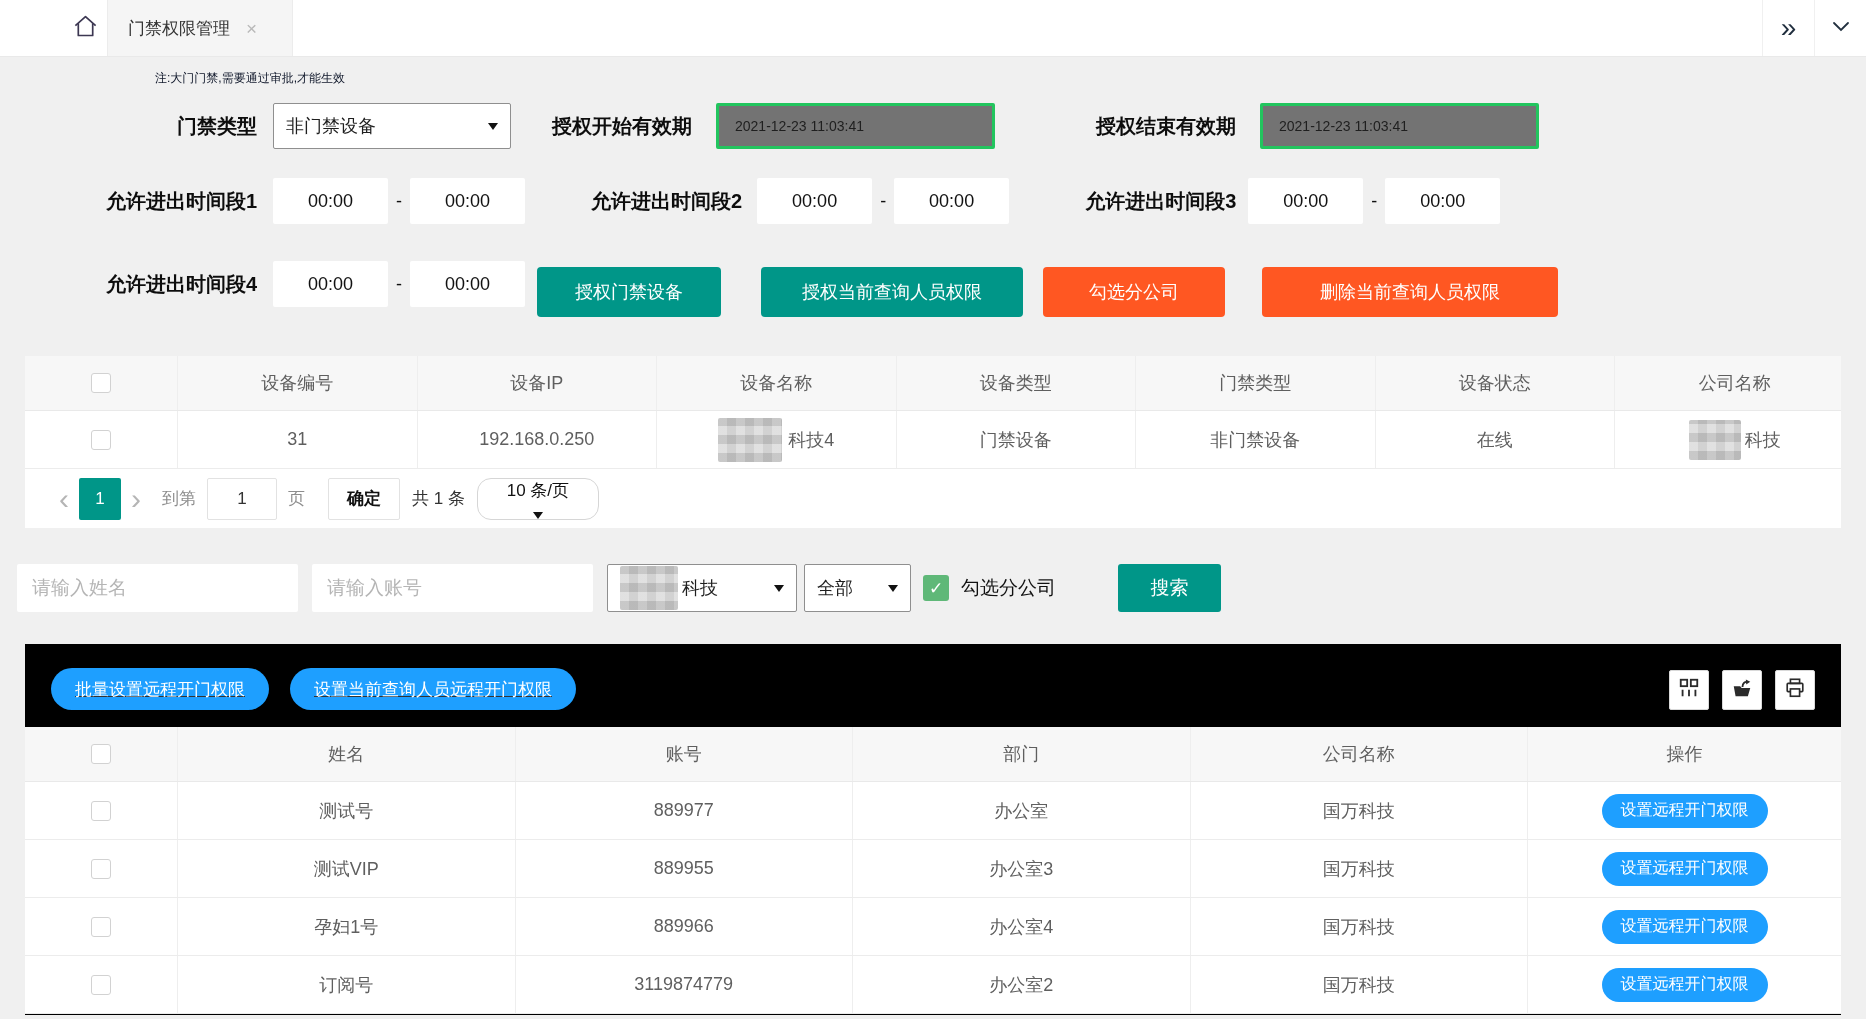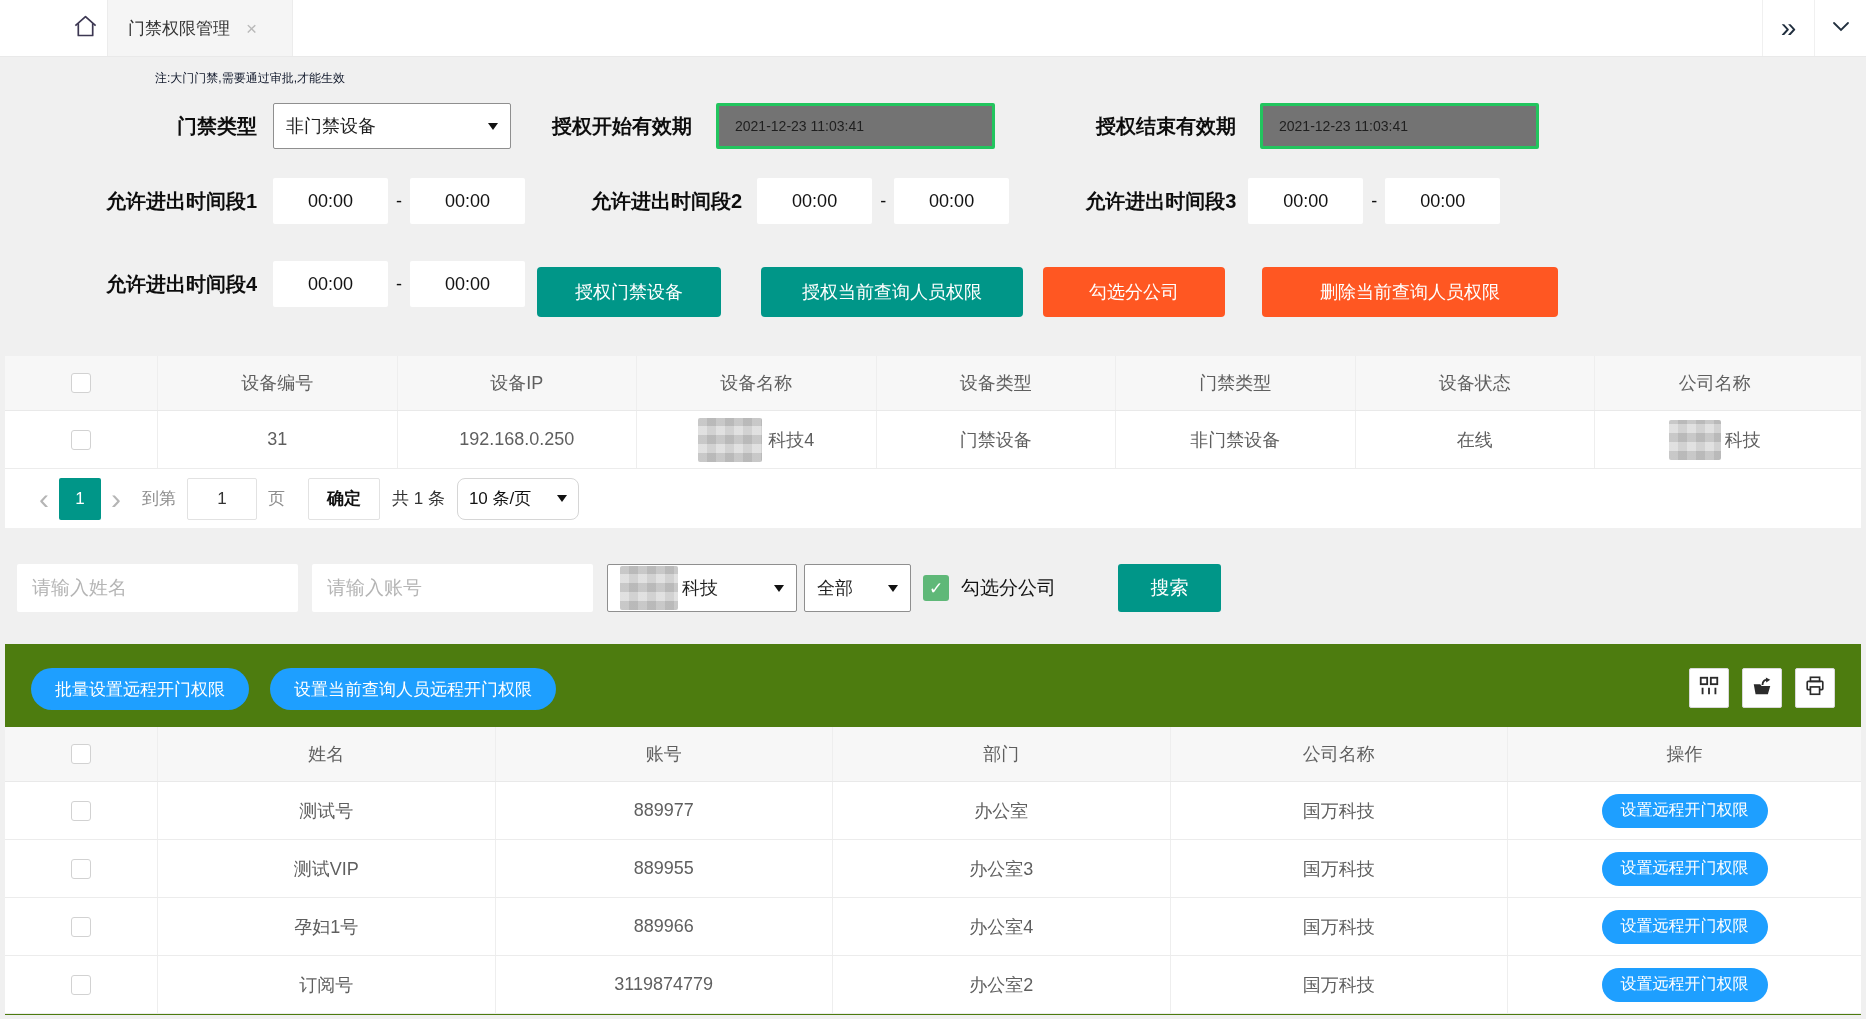--- a/index.html
+++ b/index.html
@@ -32,21 +32,21 @@
              display:flex; align-items:center; padding:0 16px; font-size:14px; color:#1f1f1f; }
   .time-input { width:115px; height:46px; border:0; background:#fff; border-radius:2px; text-align:center;
                 font-size:18px; color:#111; font-family:inherit; }
   .dash { width:22px; text-align:center; font-size:18px; color:#111; }
   .btn { height:50px; border:0; border-radius:4px; color:#fff; font-size:18px; padding:0 10px;
          display:flex; align-items:center; justify-content:center; cursor:pointer; font-family:inherit; white-space:nowrap;margin-top:16px; }
   .teal { background:#009688; }
   .orange { background:#FF5722; }
 
   
-  .card { margin:0 5px; background:#4d7c0f; }
+  .card { margin:0 25px; background:#000000; }
   .t1 { margin-top:39px; }
   .trow { display:flex; align-items:stretch; }
   .cell { display:flex; align-items:center; justify-content:center; font-size:18px; color:#5f5f5f;
           border-right:1px solid #eeeeee; overflow:hidden; white-space:nowrap; }
   .cell:last-child { border-right:0; }
   .thead { background:#f7f7f7; height:55px; border-bottom:1px solid #e9e9e9; }
   .tbodyrow { height:58px; border-bottom:1px solid #ececec; background:#fff; }
   .c-check { flex:0 0 153px; }
   .t1 .c { flex:0 0 239.5px; }
   .cb { width:20px; height:20px; background:#fff; border:1px solid #d2d2d2; border-radius:3px; cursor:pointer; }
@@ -61,38 +61,38 @@
   .pager { height:59px; display:flex; align-items:center; padding-left:24px; background:#fff; }
   .pg-arrow { color:#b5b5b5; font-size:30px; padding:0 10px; line-height:0.8; cursor:pointer; }
   .pg-cur { width:42px; height:42px; background:#009688; border-radius:2px; color:#fff; font-size:17px;
             display:flex; align-items:center; justify-content:center; cursor:pointer; }
   .pg-text { color:#8d8d8d; font-size:17px; margin:0 11px; }
   .pg-input { width:70px; height:42px; border:1px solid #e2e2e2; border-radius:2px; text-align:center;
               font-size:17px; color:#333; font-family:inherit; background:#fff; }
   .pg-btn { width:72px; height:42px; border:1px solid #e2e2e2; border-radius:2px; background:#fff; margin:0 12px;
             font-weight:700; font-size:17px; color:#111; cursor:pointer; font-family:inherit; }
   .pg-total { font-size:17px; color:#333; margin-right:12px; }
-  .pg-size { width:122px; height:42px; border:1px solid #d6d6d6; border-radius:8px; background:#fff;
+  .pg-size { width:122px; height:42px; border:1px solid #d6d6d6; border-radius:14px; background:#fff;
              display:flex; align-items:center; justify-content:space-between; padding:0 11px;
-             font-size:17px; color:#111; cursor:pointer; }
+             font-size:17px; color:#111; cursor:pointer;flex-direction:column; }
 
   
   .search-row { margin:36px 17px 0; display:flex; align-items:center; }
   .s-input { width:281px; height:48px; border:0; border-radius:2px; background:#fff; padding:0 15px;
              font-size:19px; color:#333; font-family:inherit; }
   .s-input::placeholder { color:#b5b5b5; }
   .chk { width:26px; height:26px; background:#5FB878; border-radius:3px; display:flex; align-items:center;
          justify-content:center; color:#fff; font-size:17px; cursor:pointer; }
   .chk-label { margin-left:12px; font-size:19px; color:#111; }
   .search-btn { margin-left:62px; width:103px; height:48px; border:0; border-radius:3px; background:#009688;
                 color:#fff; font-size:19px; cursor:pointer; font-family:inherit; }
 
   
   .bottom { margin-top:32px; min-height:371px; }
-  .tools-row { display:flex; align-items:flex-start; padding:24px 26px 0 26px; }
+  .tools-row { display:flex; align-items:flex-end; padding:24px 26px 0 26px;text-decoration:underline; }
   .b-blue { height:42px; border:0; border-radius:21px; background:#1E9FFF; color:#fff; font-size:17px;
             padding:0 24px; cursor:pointer; font-family:inherit; white-space:nowrap; }
   .tools { margin-left:auto; display:flex; gap:13px; }
   .tool { width:40px; height:40px; background:#fff; border:1px solid #d9d9d9; border-radius:2px;
           display:flex; align-items:center; justify-content:center; cursor:pointer; }
   .t2 { margin-top:17px; }
   .t2 .c-name, .t2 .c-acct, .t2 .c-dept, .t2 .c-co { flex:0 0 337.5px; }
   .t2 .c-op { flex:1 1 auto; }
   .row-btn { height:34px; border:0; border-radius:17px; background:#1E9FFF; color:#fff; font-size:16px;
              padding:0 19px; cursor:pointer; font-family:inherit; white-space:nowrap; }

